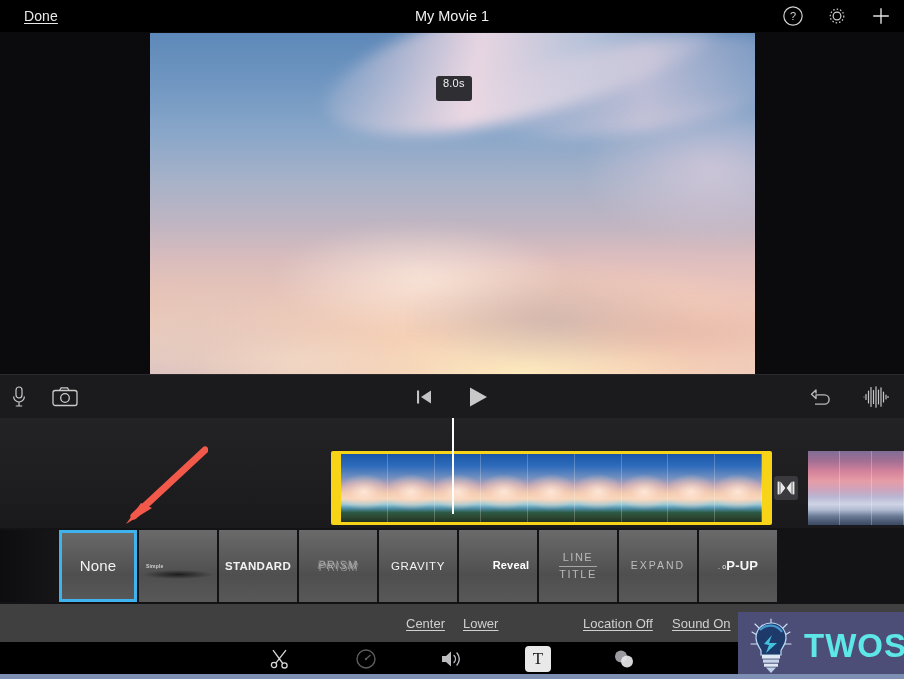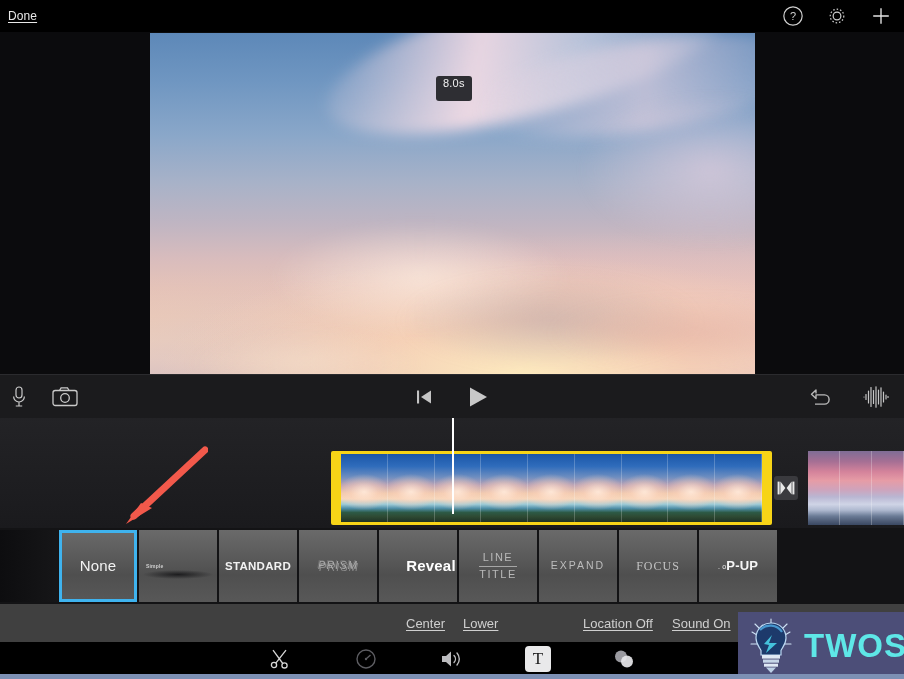--- a/index.html
+++ b/index.html
@@ -10,21 +10,21 @@
     overflow:hidden; position:relative;
     -webkit-font-smoothing:antialiased;
   }
 
   
   #topbar{
     position:absolute; left:0; top:0; width:904px; height:32px;
     background:#000; display:flex; align-items:center;
   }
   #topbar .done{
-    margin-left:8px; color:#e8e8e8; font-size:12px;
+    margin-left:24px; color:#e8e8e8; font-size:14px;
     text-decoration:underline; text-underline-offset:2px; cursor:pointer;
     letter-spacing:.1px;
   }
   #topbar .title{
     position:absolute; left:0; right:0; text-align:center;
     color:#f0f0f0; font-size:14.5px; pointer-events:none;
   }
   #topbar .right{
     margin-left:auto; display:flex; align-items:center; gap:22px;
     padding-right:12px;
@@ -168,21 +168,21 @@
   .thumb.sel{ outline:3px solid #3fb3ee; outline-offset:-3px; }
   .thumb .lbl{ font-size:13px; letter-spacing:.2px; text-align:center; line-height:1.05;}
   .lbl.none{ font-size:15px; }
   .lbl.simple{ font-size:5px; font-weight:bold; position:absolute; left:7px; top:34px; color:#cfcfcf;}
   .simpleline{ position:absolute; left:4px; top:40px; width:70px; height:9px;
       background:radial-gradient(closest-side, rgba(20,20,22,.85), rgba(20,20,22,0)); }
   .lbl.standard{ font-size:11.5px; font-weight:600; letter-spacing:.3px;}
   .lbl.prism{ font-size:11px; letter-spacing:1px; color:#a9a9a9;
       text-shadow:1px 2px 0 rgba(190,190,190,.55), -1px -1px 0 rgba(150,150,150,.4);font-style:italic;}
   .lbl.gravity{ font-size:11.5px; letter-spacing:.6px; font-variant:small-caps;}
-  .lbl.reveal{ font-size:15px; font-weight:bold; color:#fff;padding-left:26px;}
+  .lbl.reveal{ font-size:11px; font-weight:bold; color:#fff;padding-left:26px;}
   .lbl.linetitle{ font-size:11px; letter-spacing:1.5px; color:#b9b9b9; line-height:1.25;text-align:center;}
   .lbl.linetitle .sep{ display:block; height:1px; background:#a6a6a6; margin:1px 0 1px;}
   .lbl.expand{ font-size:10.5px; letter-spacing:2px; color:#bdbdbd;}
   .lbl.focus{ font-size:12px; letter-spacing:1px; color:#c3c3c3;
       font-family:"Liberation Serif", serif;}
   .lbl.popup{ font-size:13px; font-weight:bold; color:#f5f5f5;}
   .lbl.popup .sm{ font-size:7px; font-weight:normal; vertical-align:middle;}
   #styles .leadpad{ width:58px; height:72px; flex:0 0 auto;
       background:linear-gradient(90deg,#0d0d0f,#161618);}
 
@@ -231,20 +231,21 @@
   #bluebar{
     position:absolute; left:0; top:674px; width:904px; height:5px;
     background:#7d90b4; z-index:30;
   }
 </style>
 </head>
 <body>
 
 <div id="topbar">
   <div class="done">Done</div>
+  <div class="title">My Movie 1</div>
   <div class="right">
     <svg class="ticon" viewBox="0 0 24 24">
       <circle cx="12" cy="12" r="10" fill="none" stroke="#cfcfcf" stroke-width="1.3"></circle>
       <text x="12" y="16.5" text-anchor="middle" font-size="12" fill="#cfcfcf" font-family="Liberation Sans, sans-serif">?</text>
     </svg>
     <svg class="ticon" viewBox="0 0 24 24">
       <g fill="none" stroke="#cfcfcf" stroke-width="1.3">
         <circle cx="12" cy="12" r="4.2"></circle>
         <circle cx="12" cy="12" r="7.4" stroke-dasharray="1.7 2.1"></circle>
       </g>
@@ -360,40 +361,40 @@
   </div>
 
   <div class="thumb">
     <span class="lbl standard">STANDARD</span>
   </div>
 
   <div class="thumb">
     <span class="lbl prism">PRISM</span>
   </div>
 
+  <div class="thumb">
+    <span class="lbl gravity">GRAVITY</span>
+  </div>
 
   <div class="thumb">
     <span class="lbl reveal">Reveal</span>
   </div>
 
   <div class="thumb">
     <span class="lbl linetitle">
       <span>LINE</span>
       <span class="sep"></span>
       <span>TITLE</span>
     </span>
   </div>
 
   <div class="thumb">
     <span class="lbl expand">EXPAND</span>
   </div>
 
-  <div class="thumb">
-    <span class="lbl focus">FOCUS</span>
-  </div>
 
   <div class="thumb">
     <span class="lbl popup"><span class="sm">. o</span><span>P-UP</span></span>
   </div>
 </div>
 
 <div id="optrow">
   <span class="opt" id="opt-center">Center</span>
   <span class="opt" id="opt-lower">Lower</span>
   <span class="opt" id="opt-location">Location Off</span>

